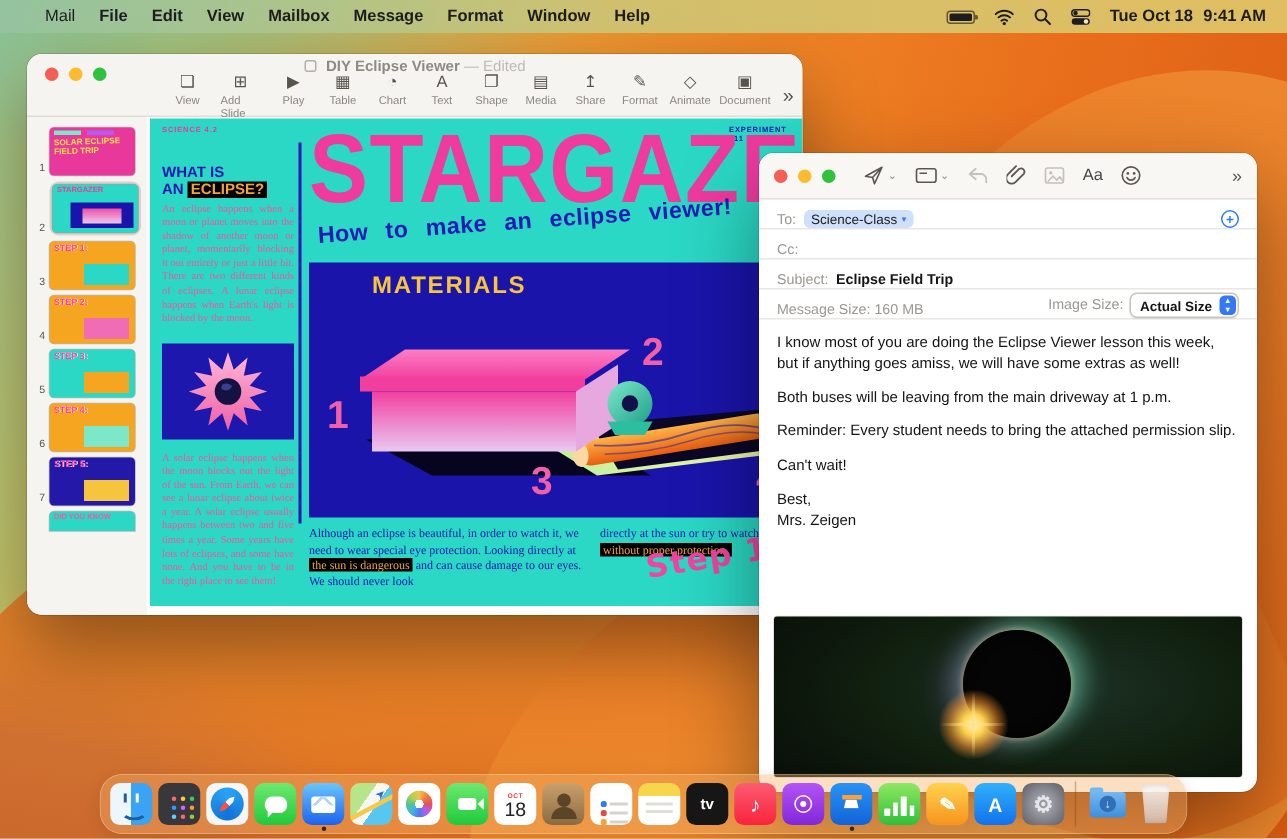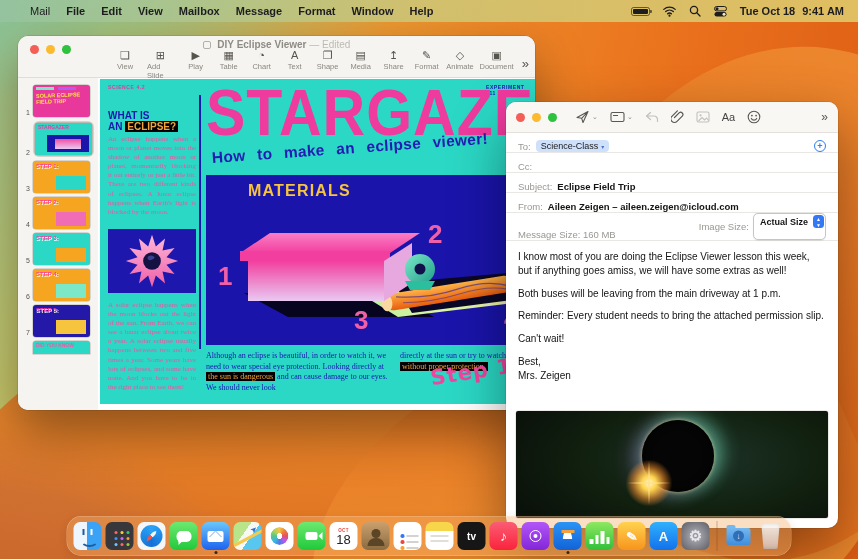--- a/index.html
+++ b/index.html
@@ -123,21 +123,21 @@
   .mrow{display:flex;align-items:flex-end;min-height:20px;padding:0 12px;border-bottom:.5px solid #e9e7e3;font-size:9.5px;}
   .mlabel{color:#9a9792;margin-right:5px;}
   .mvalue{color:#141414;font-weight:600;}
   .token{background:#cfe0fb;border-radius:4px;padding:1px 5px;font-size:9px;color:#1b1b1b;display:inline-flex;align-items:center;gap:3px;}
   .token .tchev{font-size:6px;color:#3e76d8;}
   .addbtn{margin-left:auto;width:12px;height:12px;border:1.2px solid #2f7cf6;border-radius:50%;color:#2f7cf6;
     font-size:9px;line-height:10px;text-align:center;font-weight:600;}
   .sizebar{justify-content:flex-start;}
   .szgray{color:#9a9792;}
   .imgsize{margin-left:auto;display:flex;align-items:center;gap:4px;}
-  .select{display:flex;align-items:center;border:.5px solid #c7c5c0;border-radius:5px;background:#fff;padding:1px 1px 11px 6px;gap:5px;box-shadow:0 .5px 1px rgba(0,0,0,.08);}
+  .select{display:flex;align-items:center;border:.5px solid #c7c5c0;border-radius:5px;background:#fff;padding:1px 1px 1px 6px;gap:5px;box-shadow:0 .5px 1px rgba(0,0,0,.08);}
   .select .sval{font-size:9px;font-weight:600;color:#141414;}
   .stepper{width:11px;height:13px;background:#3478f6;border-radius:3.5px;color:#fff;font-size:5px;line-height:6px;
     display:flex;flex-direction:column;align-items:center;justify-content:center;}
   .mbody{flex:1;padding:9px 12px 4px;font-size:10px;line-height:1.38;color:#141414;}
   .mbody p{margin-bottom:9px;}
   .mbody p.tight{margin-bottom:0;}
   .attach{margin:0 10px 10px;height:107px;border-radius:2px;position:relative;overflow:hidden;
     background:radial-gradient(70% 90% at 60% 45%, #1d3328 0%, #11200f 55%, #0a100a 100%);box-shadow:0 0 0 .5px #d8d5d0;}
   .moon{position:absolute;left:52%;top:42%;width:72px;height:72px;margin:-36px 0 0 -36px;border-radius:50%;background:#050505;
     box-shadow:0 0 16px 3px rgba(130,215,185,.38), -10px 2px 20px rgba(185,120,235,.32),
@@ -543,24 +543,20 @@
       </span>
     <span class="addbtn">+</span>
   </div>
   <div class="mrow">
     <span class="mlabel">Cc:</span>
   </div>
   <div class="mrow">
     <span class="mlabel">Subject:</span>
     <span class="mvalue">Eclipse Field Trip</span>
   </div>
-  <div class="mrow">
-    <span class="mlabel">From:</span>
-    <span class="mvalue">Aileen Zeigen – aileen.zeigen@icloud.com</span>
-  </div>
   <div class="mrow sizebar">
     <span class="szgray">Message Size:</span>&nbsp;<span class="szgray">160 MB</span>
     <span class="imgsize">
       <span class="szgray">Image Size:</span>
       <span class="select">
         <span class="sval">Actual Size</span>
         <span class="stepper">
             <span>▲</span>
             <span>▼</span>
           </span>

